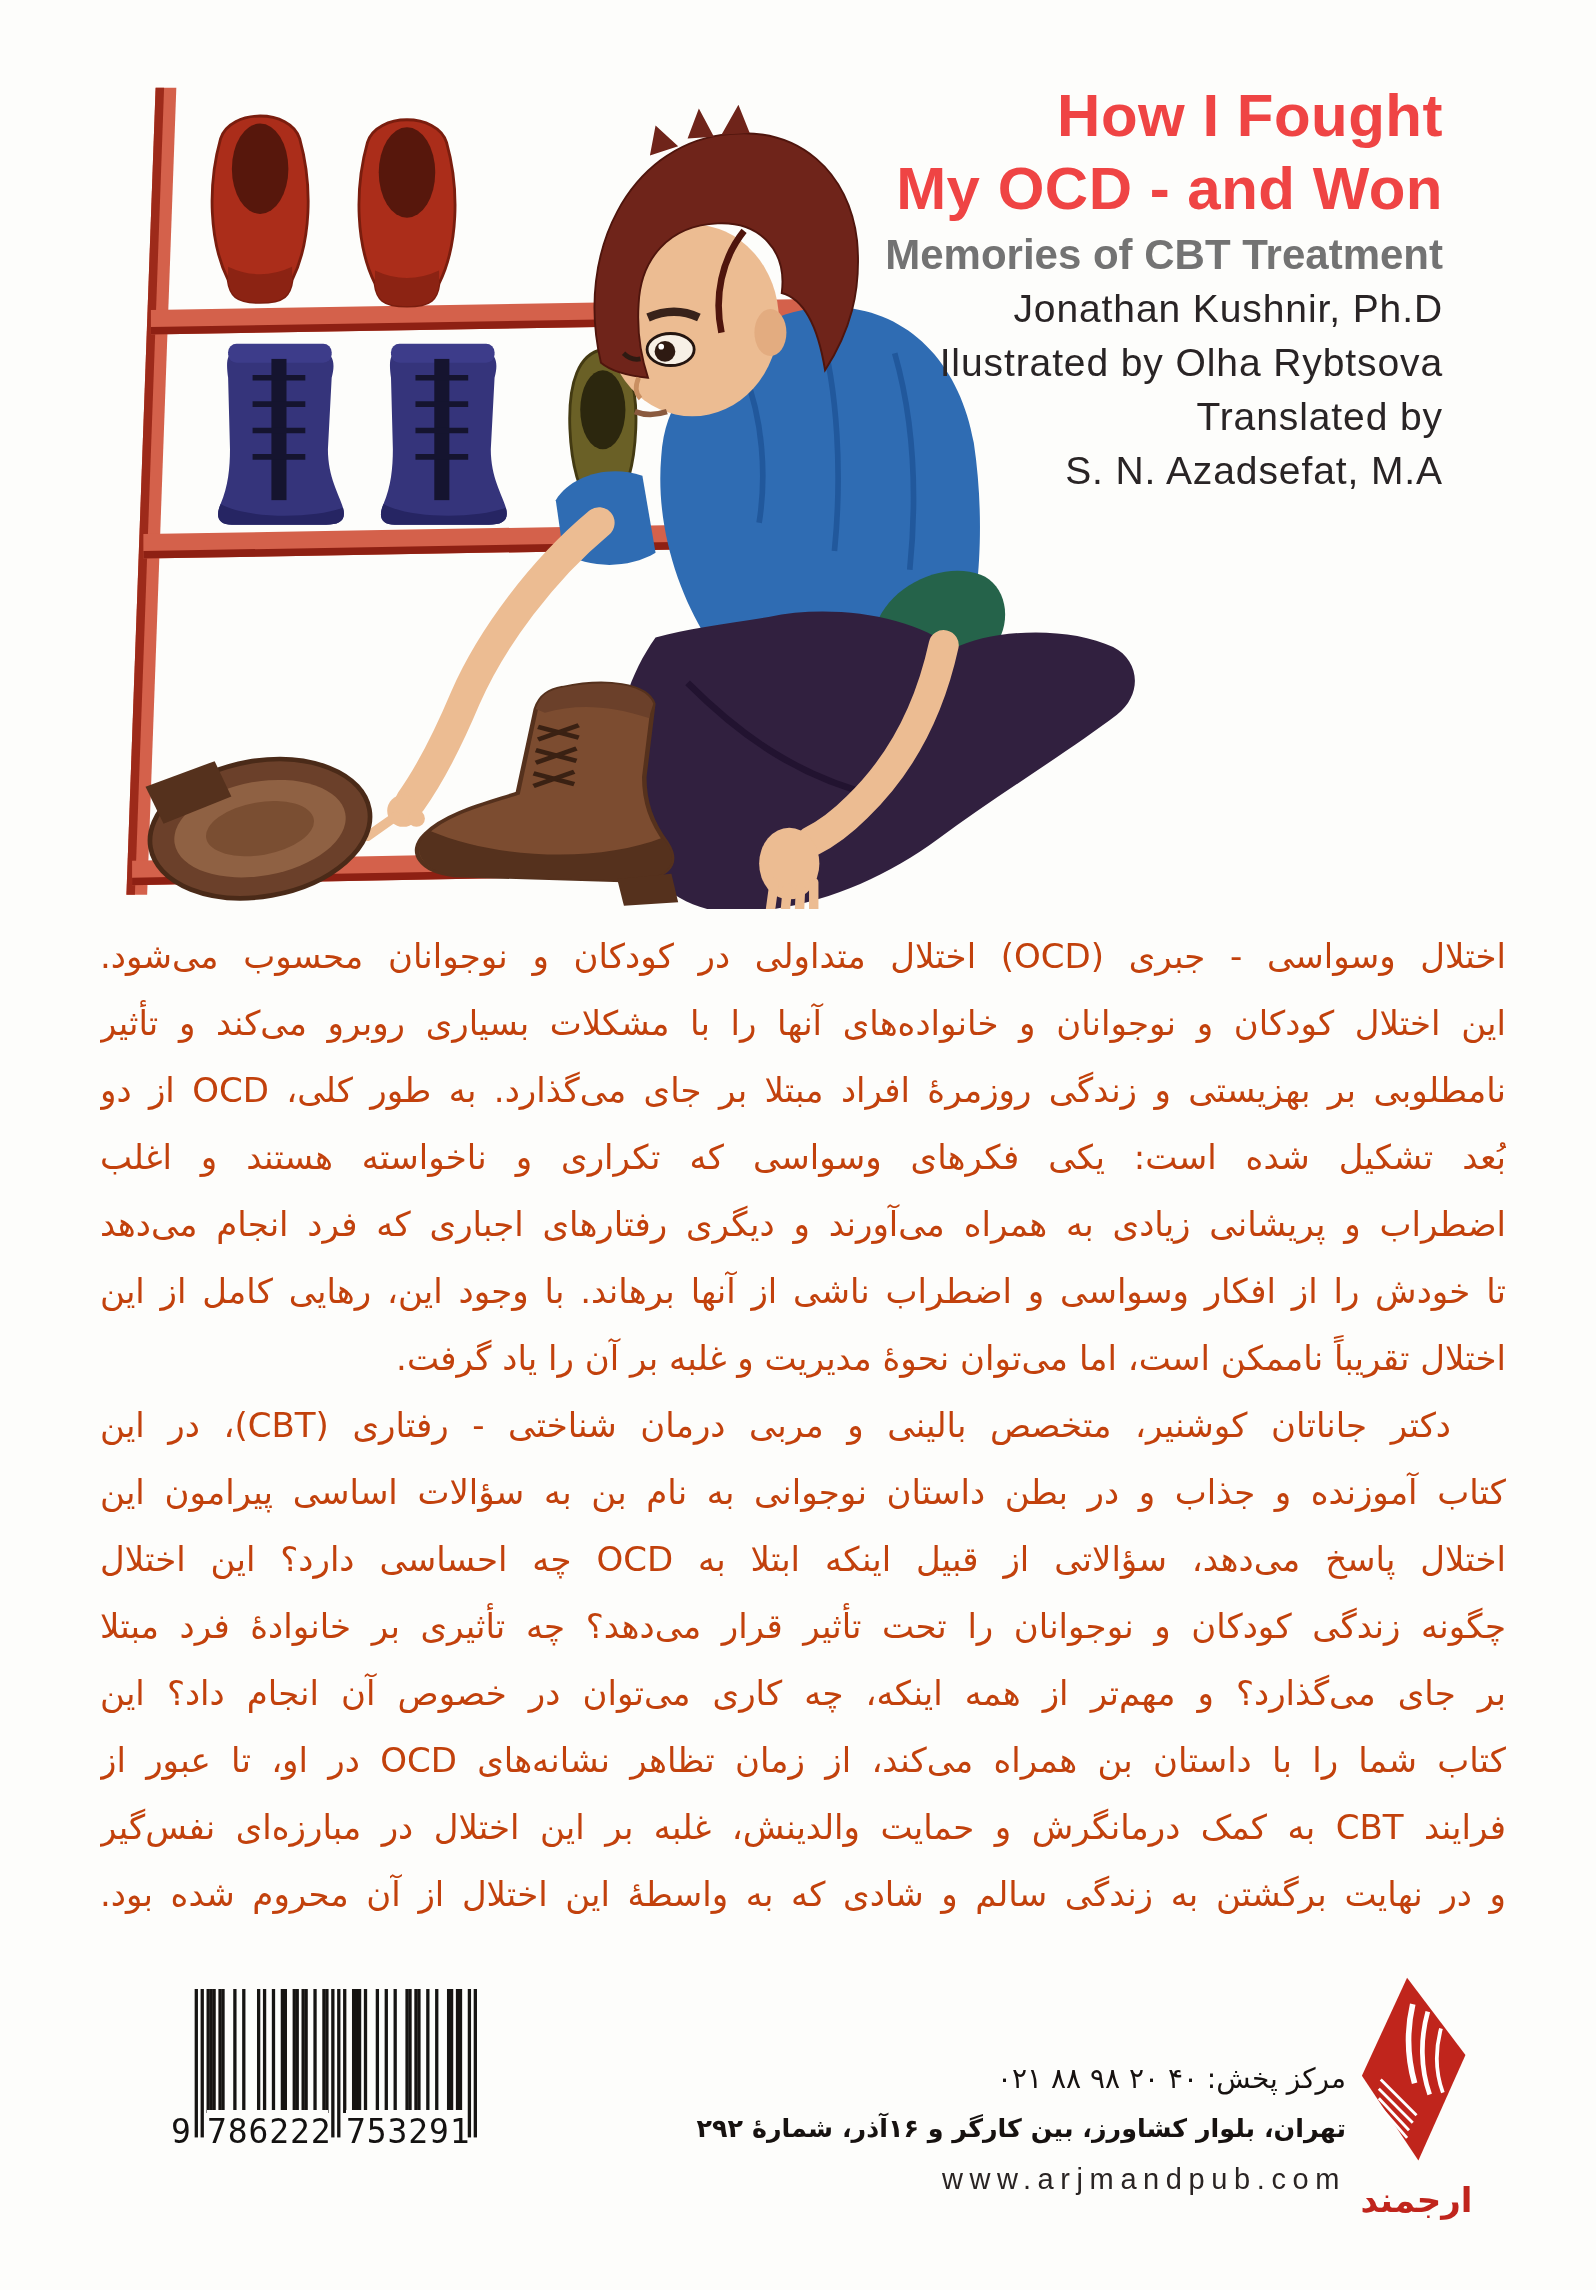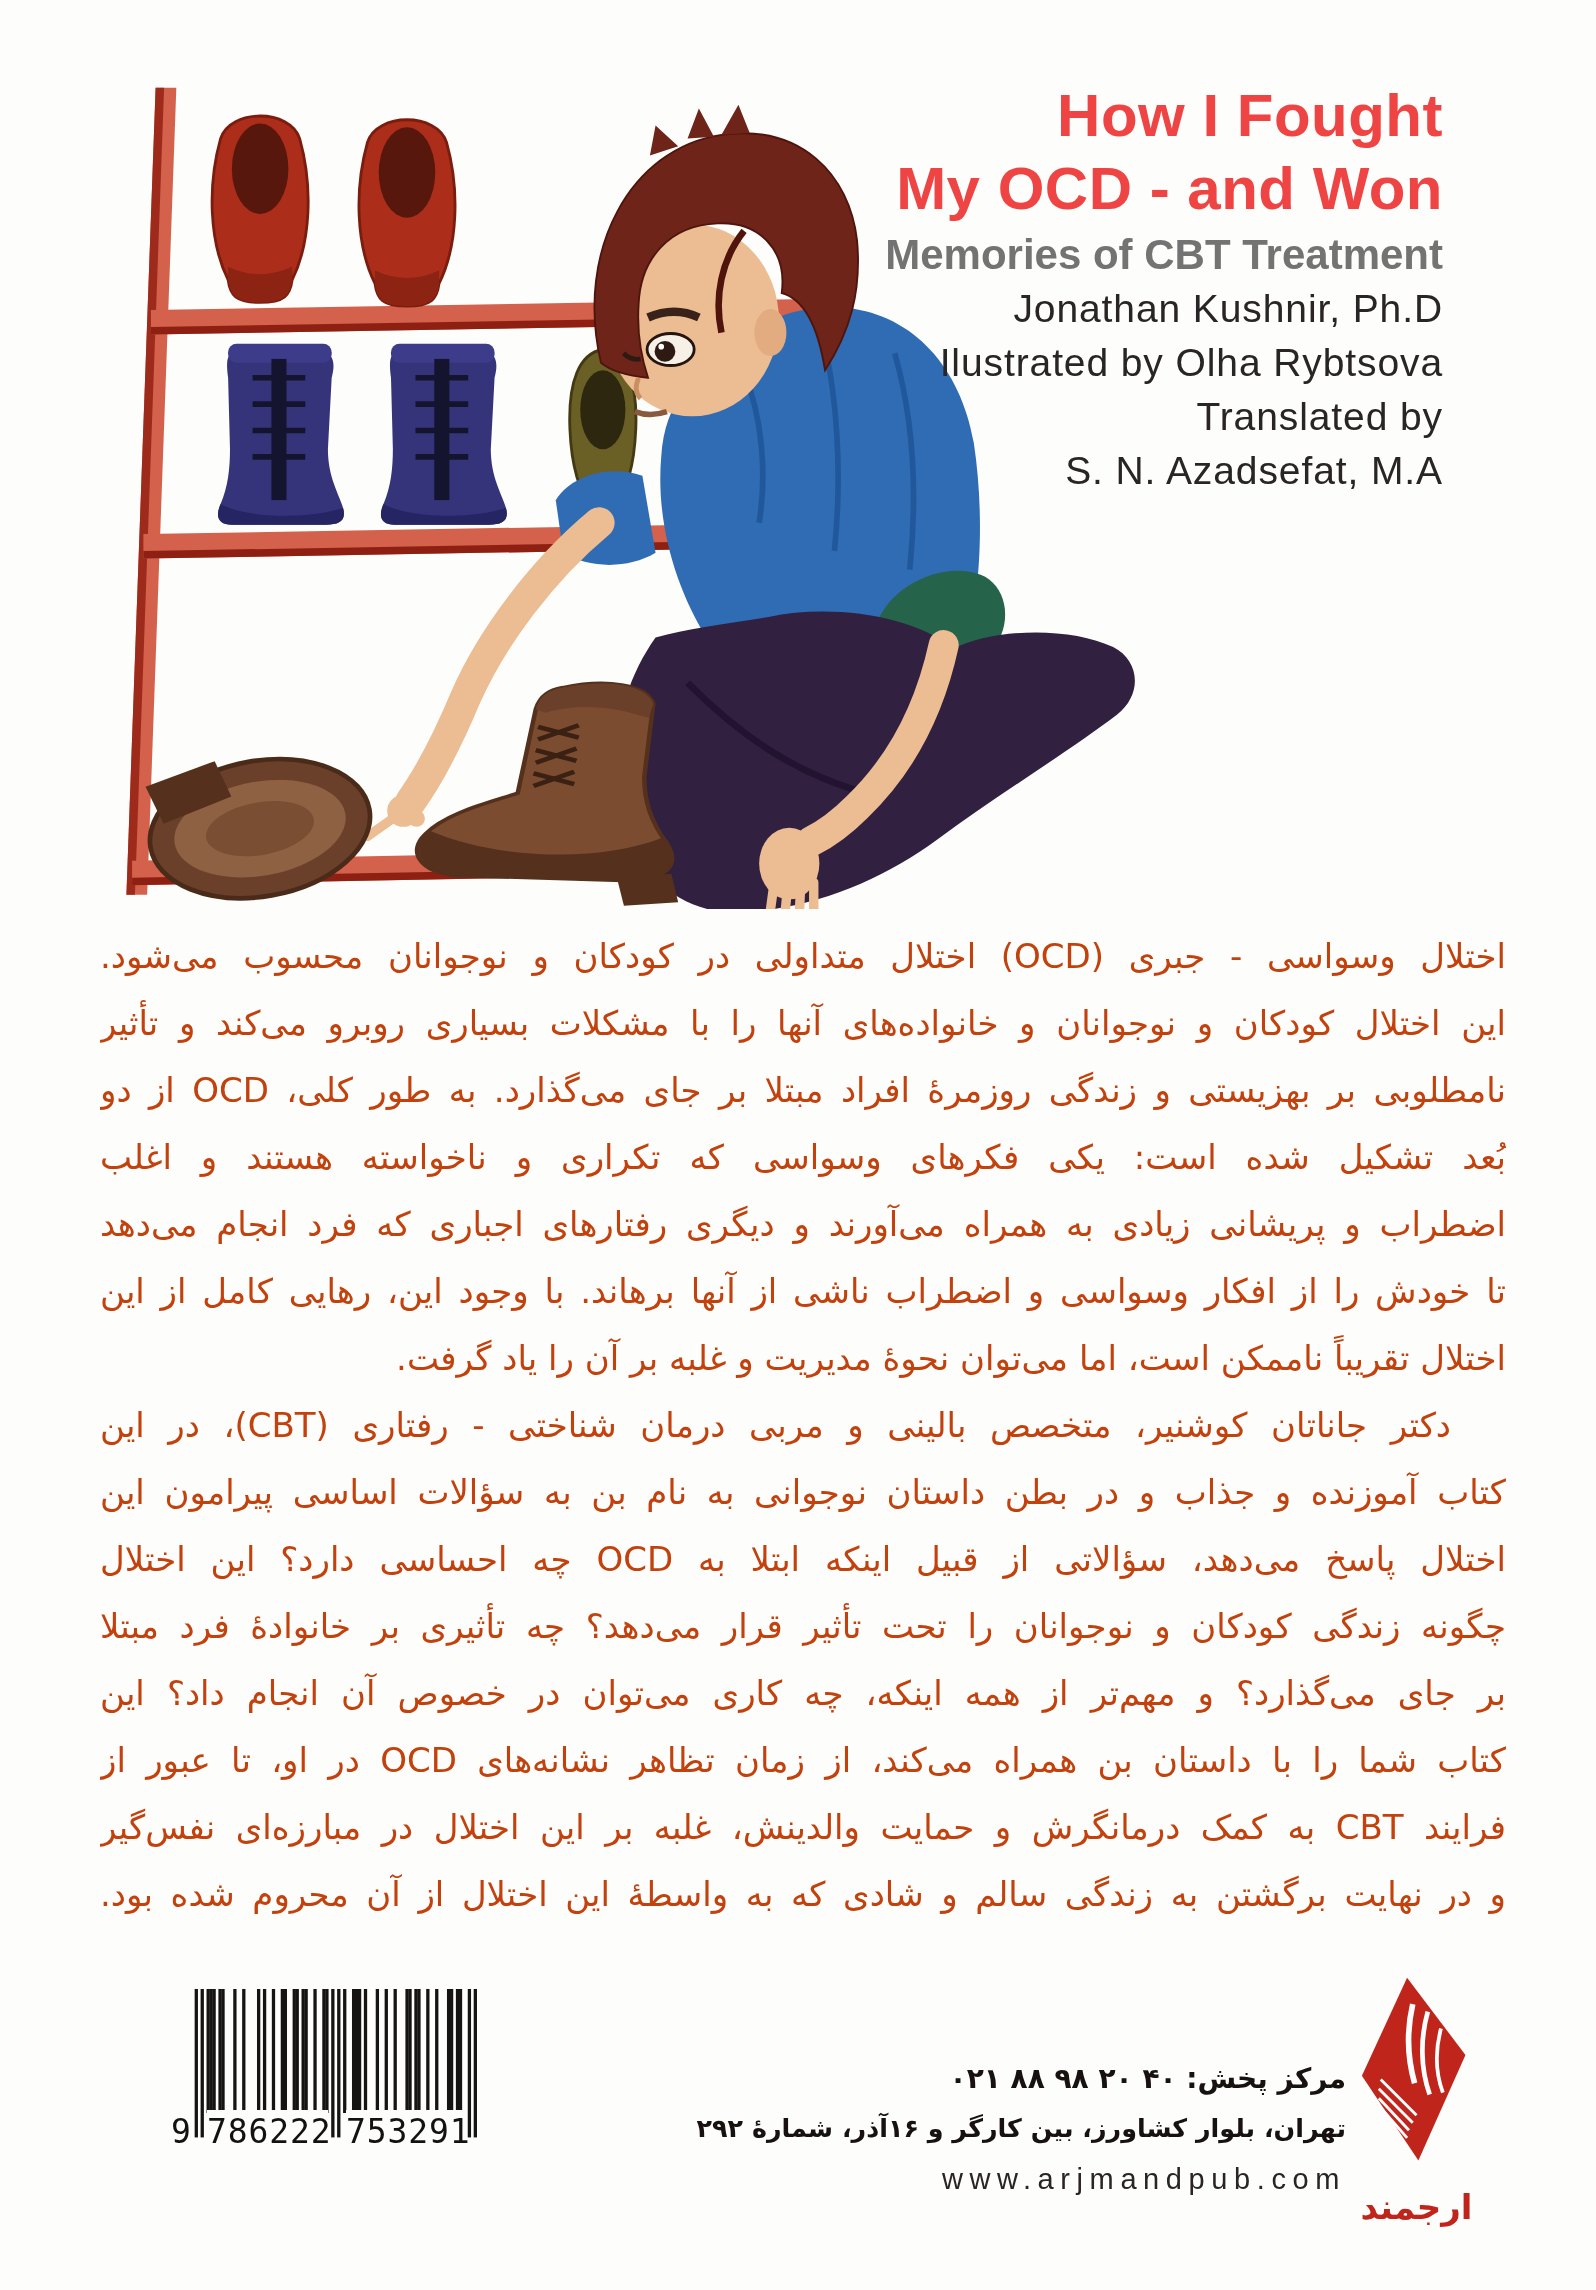--- a/index.html
+++ b/index.html
@@ -39,26 +39,26 @@
   .bc-digits span{position:absolute;top:0;background:#fdfdfb;line-height:43px;}
   .bc-d1{left:-15px;}
   .bc-g1{left:21px;width:121px;text-align:center;letter-spacing:0.9px;}
   .bc-g2{left:160px;width:121px;text-align:center;letter-spacing:0.9px;}
 
   
   .pub-text{
     position:absolute;top:2053px;right:250px;direction:rtl;text-align:right;
     font-family:"DejaVu Sans",sans-serif;color:#171210;
   }
-  .pub-line1{font-size:28px;font-weight:bold;line-height:51px;}
+  .pub-line1{font-size:28px;font-weight:normal;line-height:51px;}
   .pub-line2{font-size:25.4px;font-weight:bold;line-height:49px;}
   .pub-url{direction:ltr;font-family:"Liberation Sans",sans-serif;font-size:29px;
     letter-spacing:6.6px;line-height:53px;color:#2a2423;text-align:right;}
   .pub-logo{position:absolute;left:1358px;top:1974px;width:117px;text-align:center;}
-  .logo-word{font-family:"DejaVu Sans",sans-serif;font-weight:bold;font-size:34px;color:#c0251c;margin-top:17px;}
+  .logo-word{font-family:"DejaVu Sans",sans-serif;font-weight:bold;font-size:34px;color:#c0251c;margin-top:10px;}
 </style>
 </head>
 <body>
 
 <div class="page">
 
   <svg class="illustration" viewBox="0 0 1180 880">
 
     <g>
       <polygon points="75,8 97,8 66,865 44,865" fill="#d4614b"></polygon>

